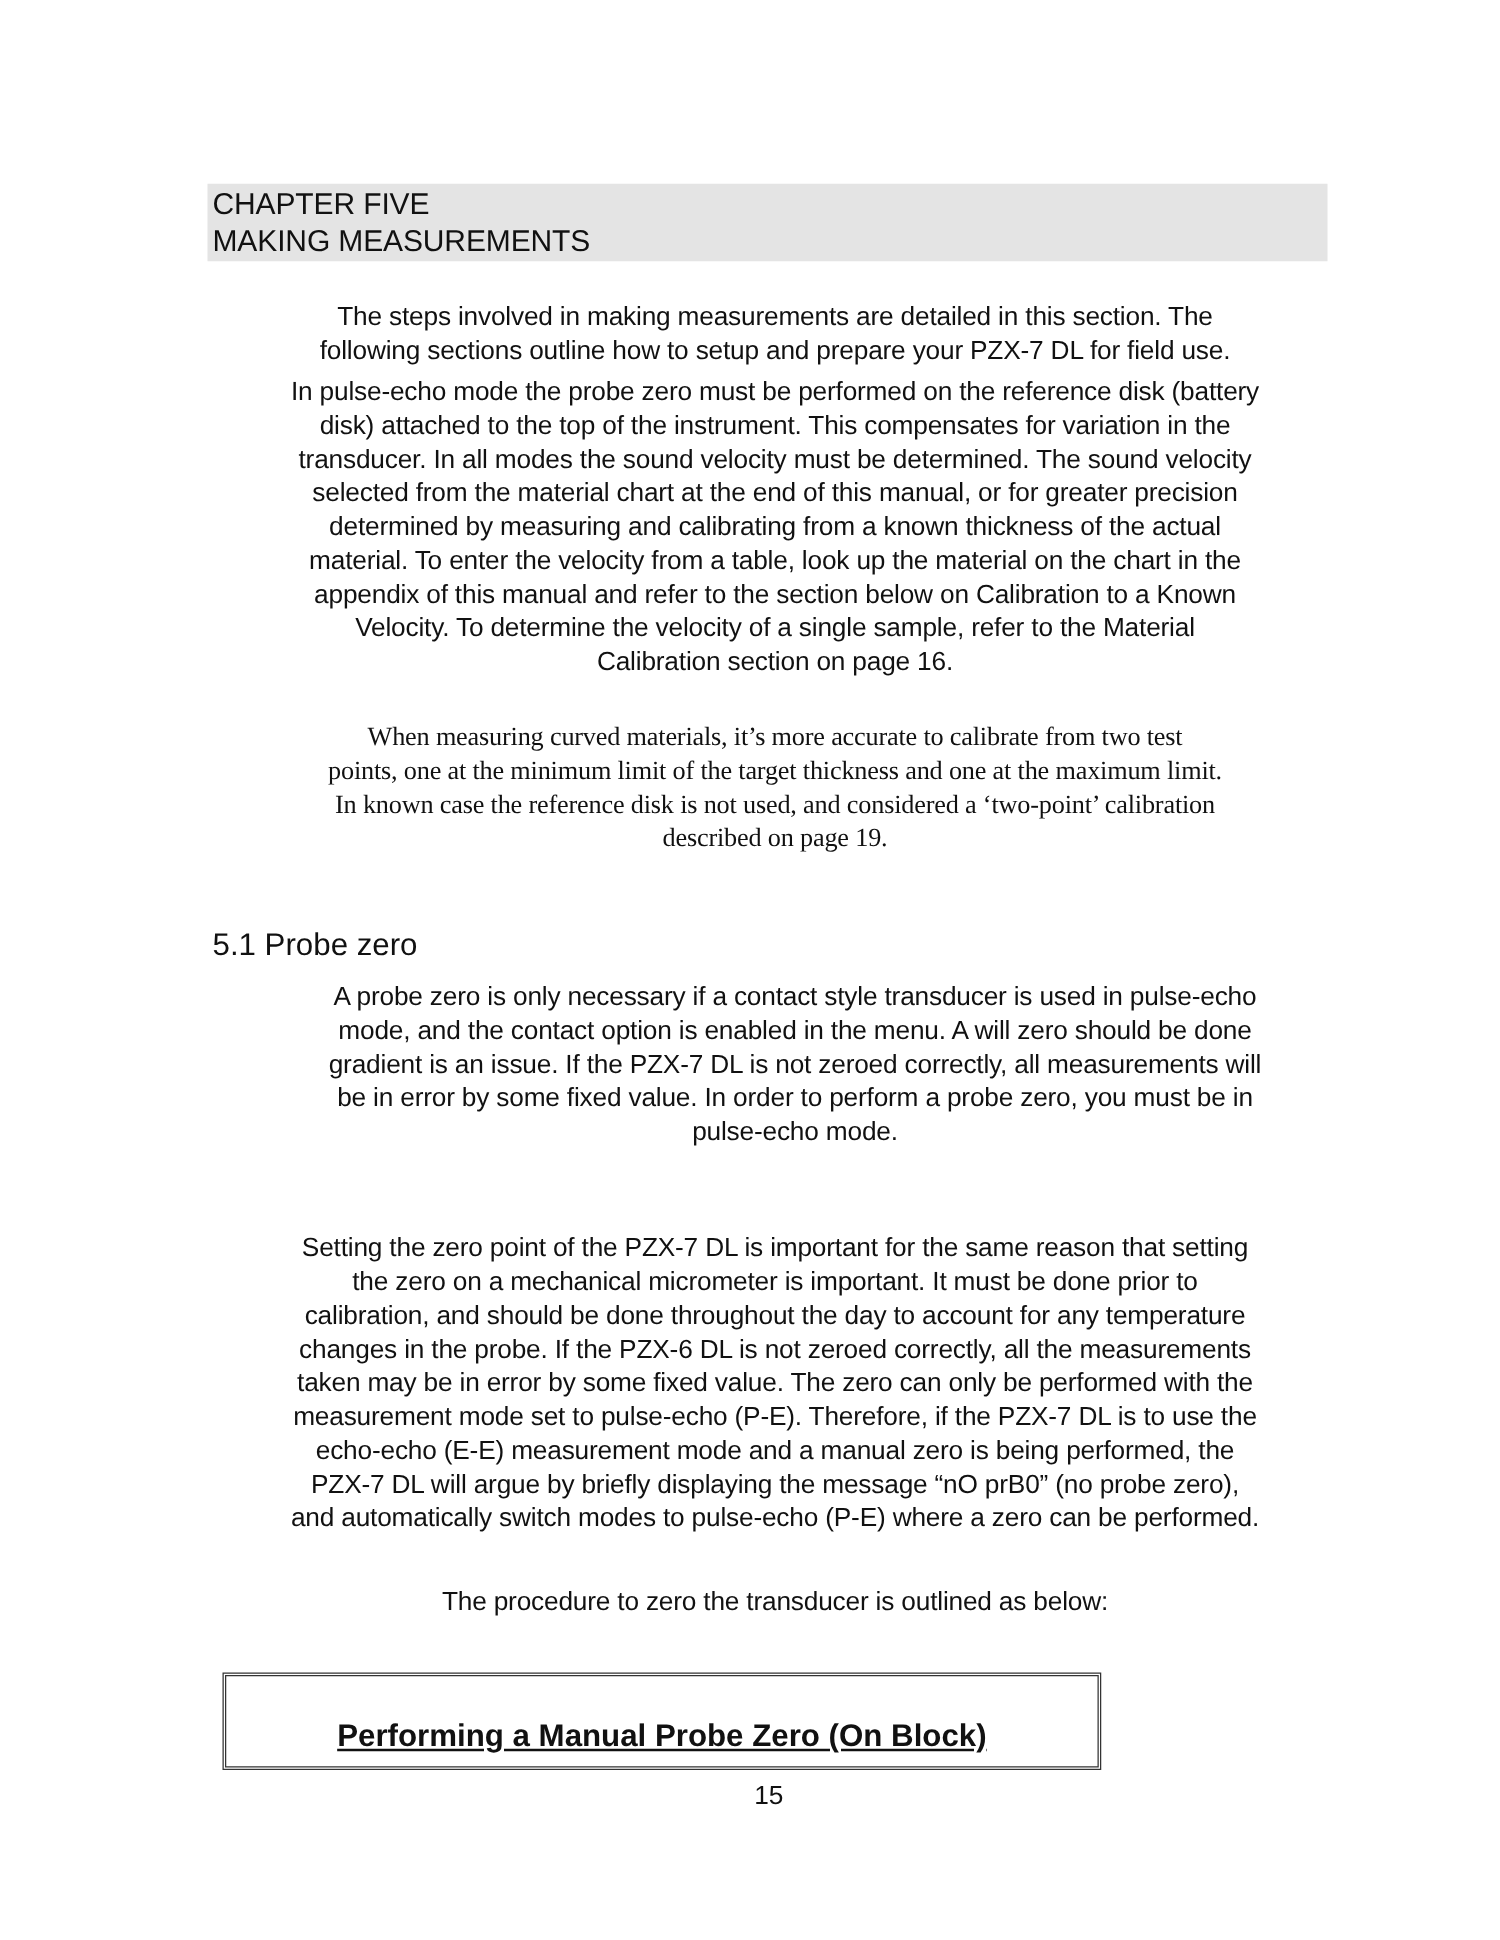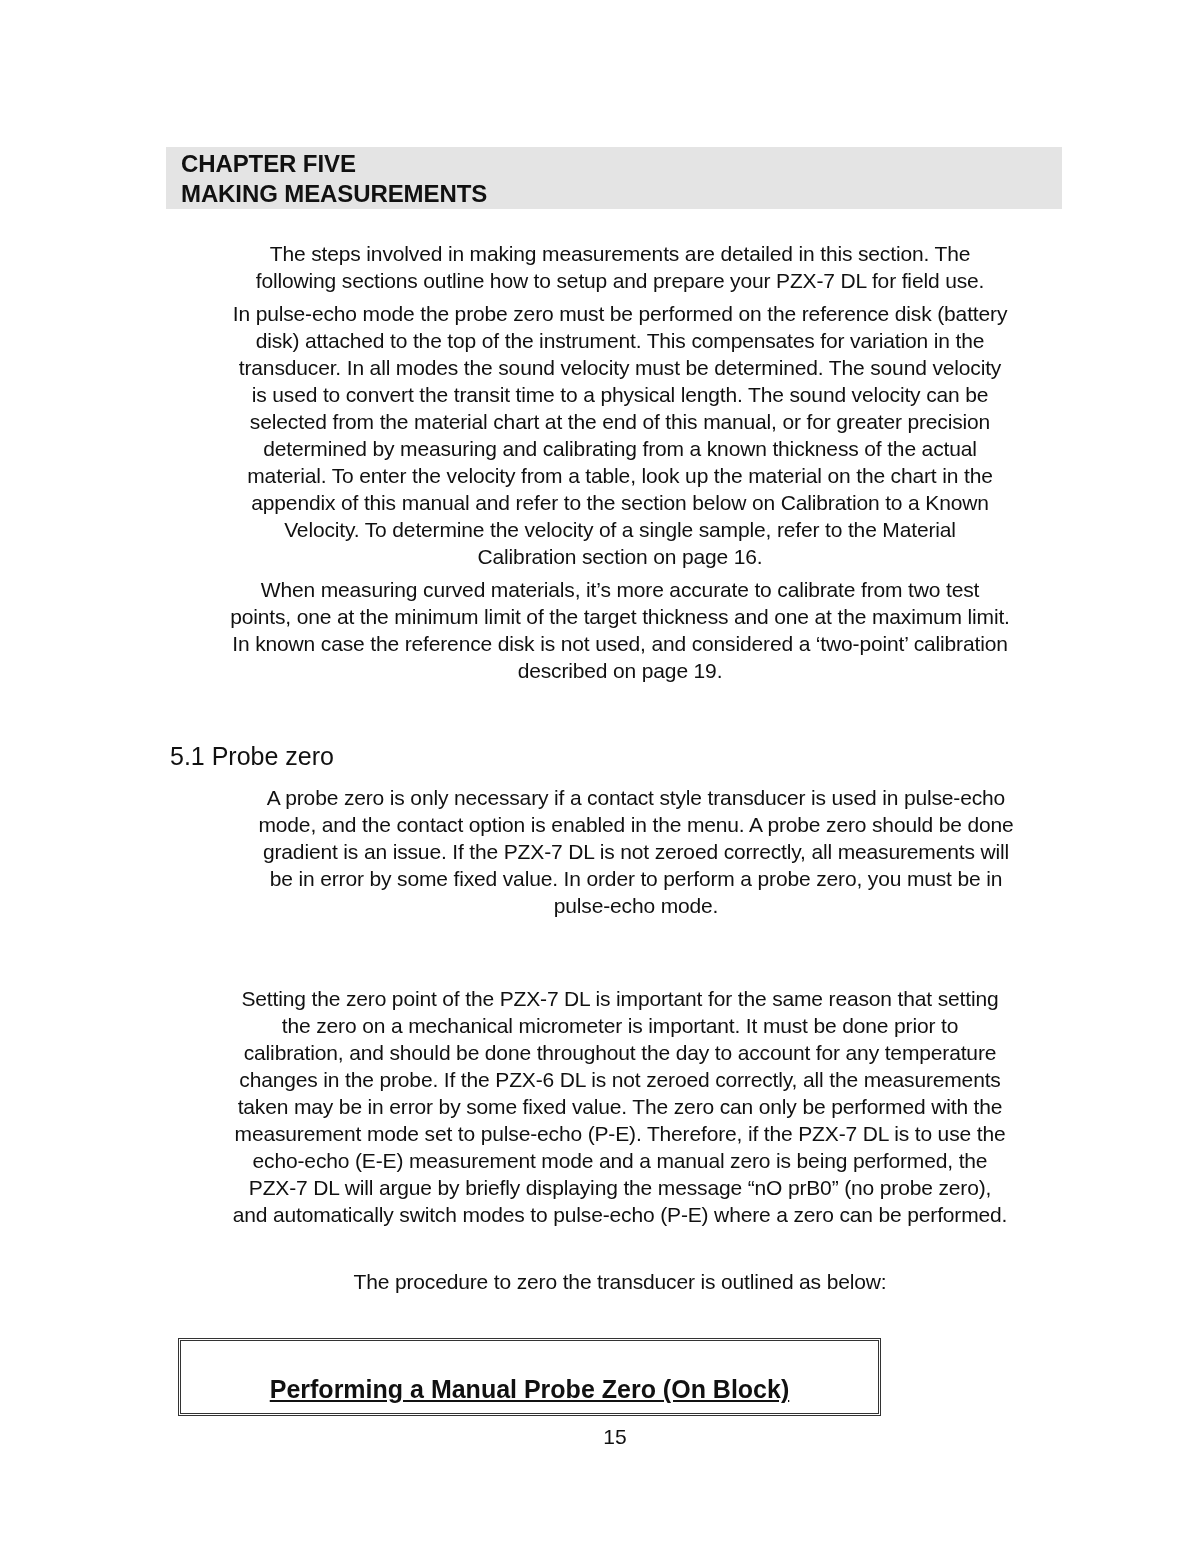--- a/index.html
+++ b/index.html
@@ -1,22 +1,22 @@
 <!DOCTYPE html>
 <html><head>
 <meta charset="utf-8">
 <style>
   html, body { margin: 0; padding: 0; background: #ffffff; }
   body { width: 1200px; height: 1552px; position: relative; overflow: hidden;
          font-family: "Liberation Sans", sans-serif; color: #111111; }
   .page { position: absolute; left: 0; top: 0; width: 1200px; height: 1552px; }
   .chapter-bar { position: absolute; left: 166px; top: 147px; width: 896px; height: 62px;
                  background: #e4e4e4; }
-  .chapter-line { position: absolute; left: 4px; font-weight: bold; font-size: 24px;
-                  line-height: 30px; letter-spacing: -0.1px; margin-left: 11px; }
+  .chapter-line { position: absolute; left: 4px; font-weight: normal; font-size: 24px;
+                  line-height: 30px; letter-spacing: -0.1px; }
   .chapter-line.l1 { top: 2px; }
   .chapter-line.l2 { top: 32px; }
   .para { position: absolute; left: 170px; width: 900px; font-size: 21px; line-height: 27px;
           margin: 0; letter-spacing: -0.15px; text-align: center; }
   .para span.line { display: block; white-space: nowrap; }
   .section-heading { position: absolute; left: 170px; top: 741px; font-size: 25px;
                      font-weight: normal; line-height: 30px; margin: 0; }
   .proc-box { position: absolute; left: 178px; top: 1338px; width: 703px; height: 78px;
               border: 3px double #333; box-sizing: border-box; }
   .proc-title { position: absolute; left: 0; right: 0; top: 33px; text-align: center;
@@ -36,41 +36,40 @@
 
   <p class="para" style="top:240px;">
     <span class="line">The steps involved in making measurements are detailed in this section.  The</span>
     <span class="line">following sections outline how to setup and prepare your PZX-7 DL for field use.</span>
   </p>
 
   <p class="para" style="top:300px;">
     <span class="line">In pulse-echo mode the probe zero must be performed on the reference disk (battery</span>
     <span class="line">disk) attached to the top of the instrument.  This compensates for variation in the</span>
     <span class="line">transducer.  In all modes the sound velocity must be determined.  The sound velocity</span>
-    <span class="line">is used to convert the transit time to a physical length.  The sound velocity can be</span>
     <span class="line">selected from the material chart at the end of this manual, or for greater precision</span>
     <span class="line">determined by measuring and calibrating from a known thickness of the actual</span>
     <span class="line">material.  To enter the velocity from a table, look up the material on the chart in the</span>
     <span class="line">appendix of this manual and refer to the section below on Calibration to a Known</span>
     <span class="line">Velocity.  To determine the velocity of a single sample, refer to the Material</span>
     <span class="line">Calibration section on page 16.</span>
   </p>
 
-  <p class="para" style="top:576px;">
+  <p class="para" style="top:576px;font-family:Liberation Serif, serif;">
     <span class="line">When measuring curved materials, it’s more accurate to calibrate from two test</span>
     <span class="line">points, one at the minimum limit of the target thickness and one at the maximum limit.</span>
     <span class="line">In known case the reference disk is not used, and considered a ‘two-point’ calibration</span>
     <span class="line">described on page 19.</span>
   </p>
 
   <h2 class="section-heading">5.1 Probe zero</h2>
 
   <p class="para" style="top:784px;margin-left:16px;">
     <span class="line">A probe zero is only necessary if a contact style transducer is used in pulse-echo</span>
-    <span class="line">mode, and the contact option is enabled in the menu.  A probe zero should be done</span>
+    <span class="line">mode, and the contact option is enabled in the menu.  A will zero should be done</span>
     <span class="line">gradient is an issue.  If the PZX-7 DL is not zeroed correctly, all measurements will</span>
     <span class="line">be in error by some fixed value.  In order to perform a probe zero, you must be in</span>
     <span class="line">pulse-echo mode.</span>
   </p>
 
   <p class="para" style="top:985px;">
     <span class="line">Setting the zero point of the PZX-7 DL is important for the same reason that setting</span>
     <span class="line">the zero on a mechanical micrometer is important.  It must be done prior to</span>
     <span class="line">calibration, and should be done throughout the day to account for any temperature</span>
     <span class="line">changes in the probe.  If the PZX-6 DL is not zeroed correctly, all the measurements</span>

